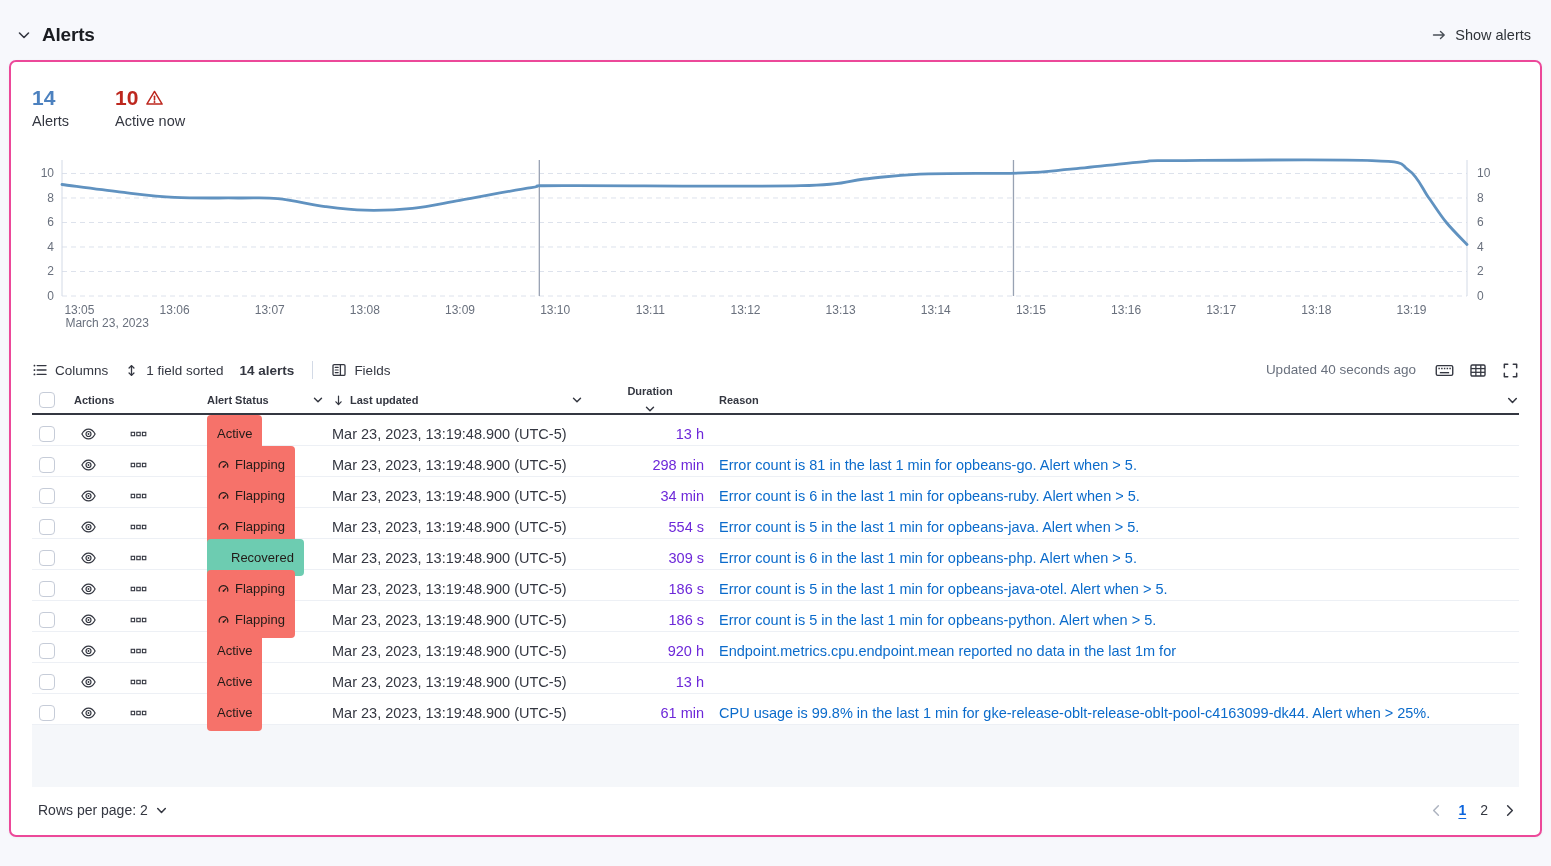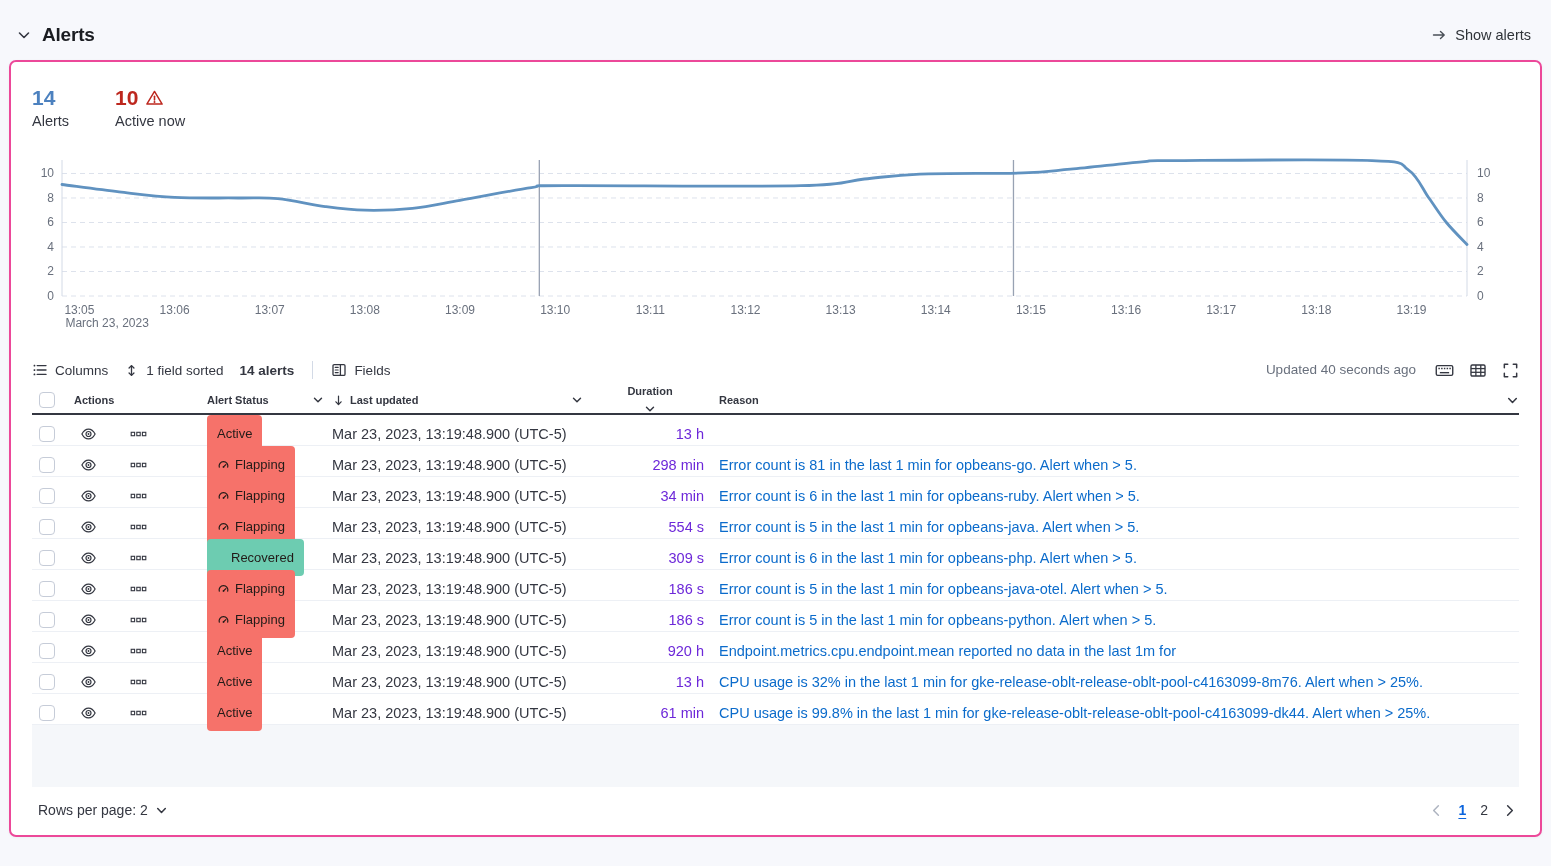--- a/index.html
+++ b/index.html
@@ -614,23 +614,20 @@
               </svg>
             </span>
           </div>
           <div class="cell c-status">
             <span class="badge badge-danger">
               <span>Active</span>
             </span>
           </div>
           <div class="cell c-updated">Mar 23, 2023, 13:19:48.900 (UTC-5)</div>
           <div class="cell c-duration">13 h</div>
-          <div class="cell c-reason">
-            <a class="reason">CPU usage is 32% in the last 1 min for gke-release-oblt-release-oblt-pool-c4163099-8m76. Alert when &gt; 25%.</a>
-          </div>
         </div>
         <div class="trow">
           <div class="cell c-check">
             <span class="checkbox"></span>
           </div>
           <div class="cell c-actions">
             <span class="icon-btn">
               <svg width="17" height="16" viewBox="0 0 16 16">
                 <path d="M1.4 8 C3.2 4.6 5.5 3.1 8 3.1 s4.8 1.5 6.6 4.9 C12.8 11.4 10.5 12.9 8 12.9 S3.2 11.4 1.4 8 Z" fill="none" stroke="#343741" stroke-width="1.2"></path>
                 <circle cx="8" cy="8" r="2.5" fill="none" stroke="#343741" stroke-width="1.2"></circle>

